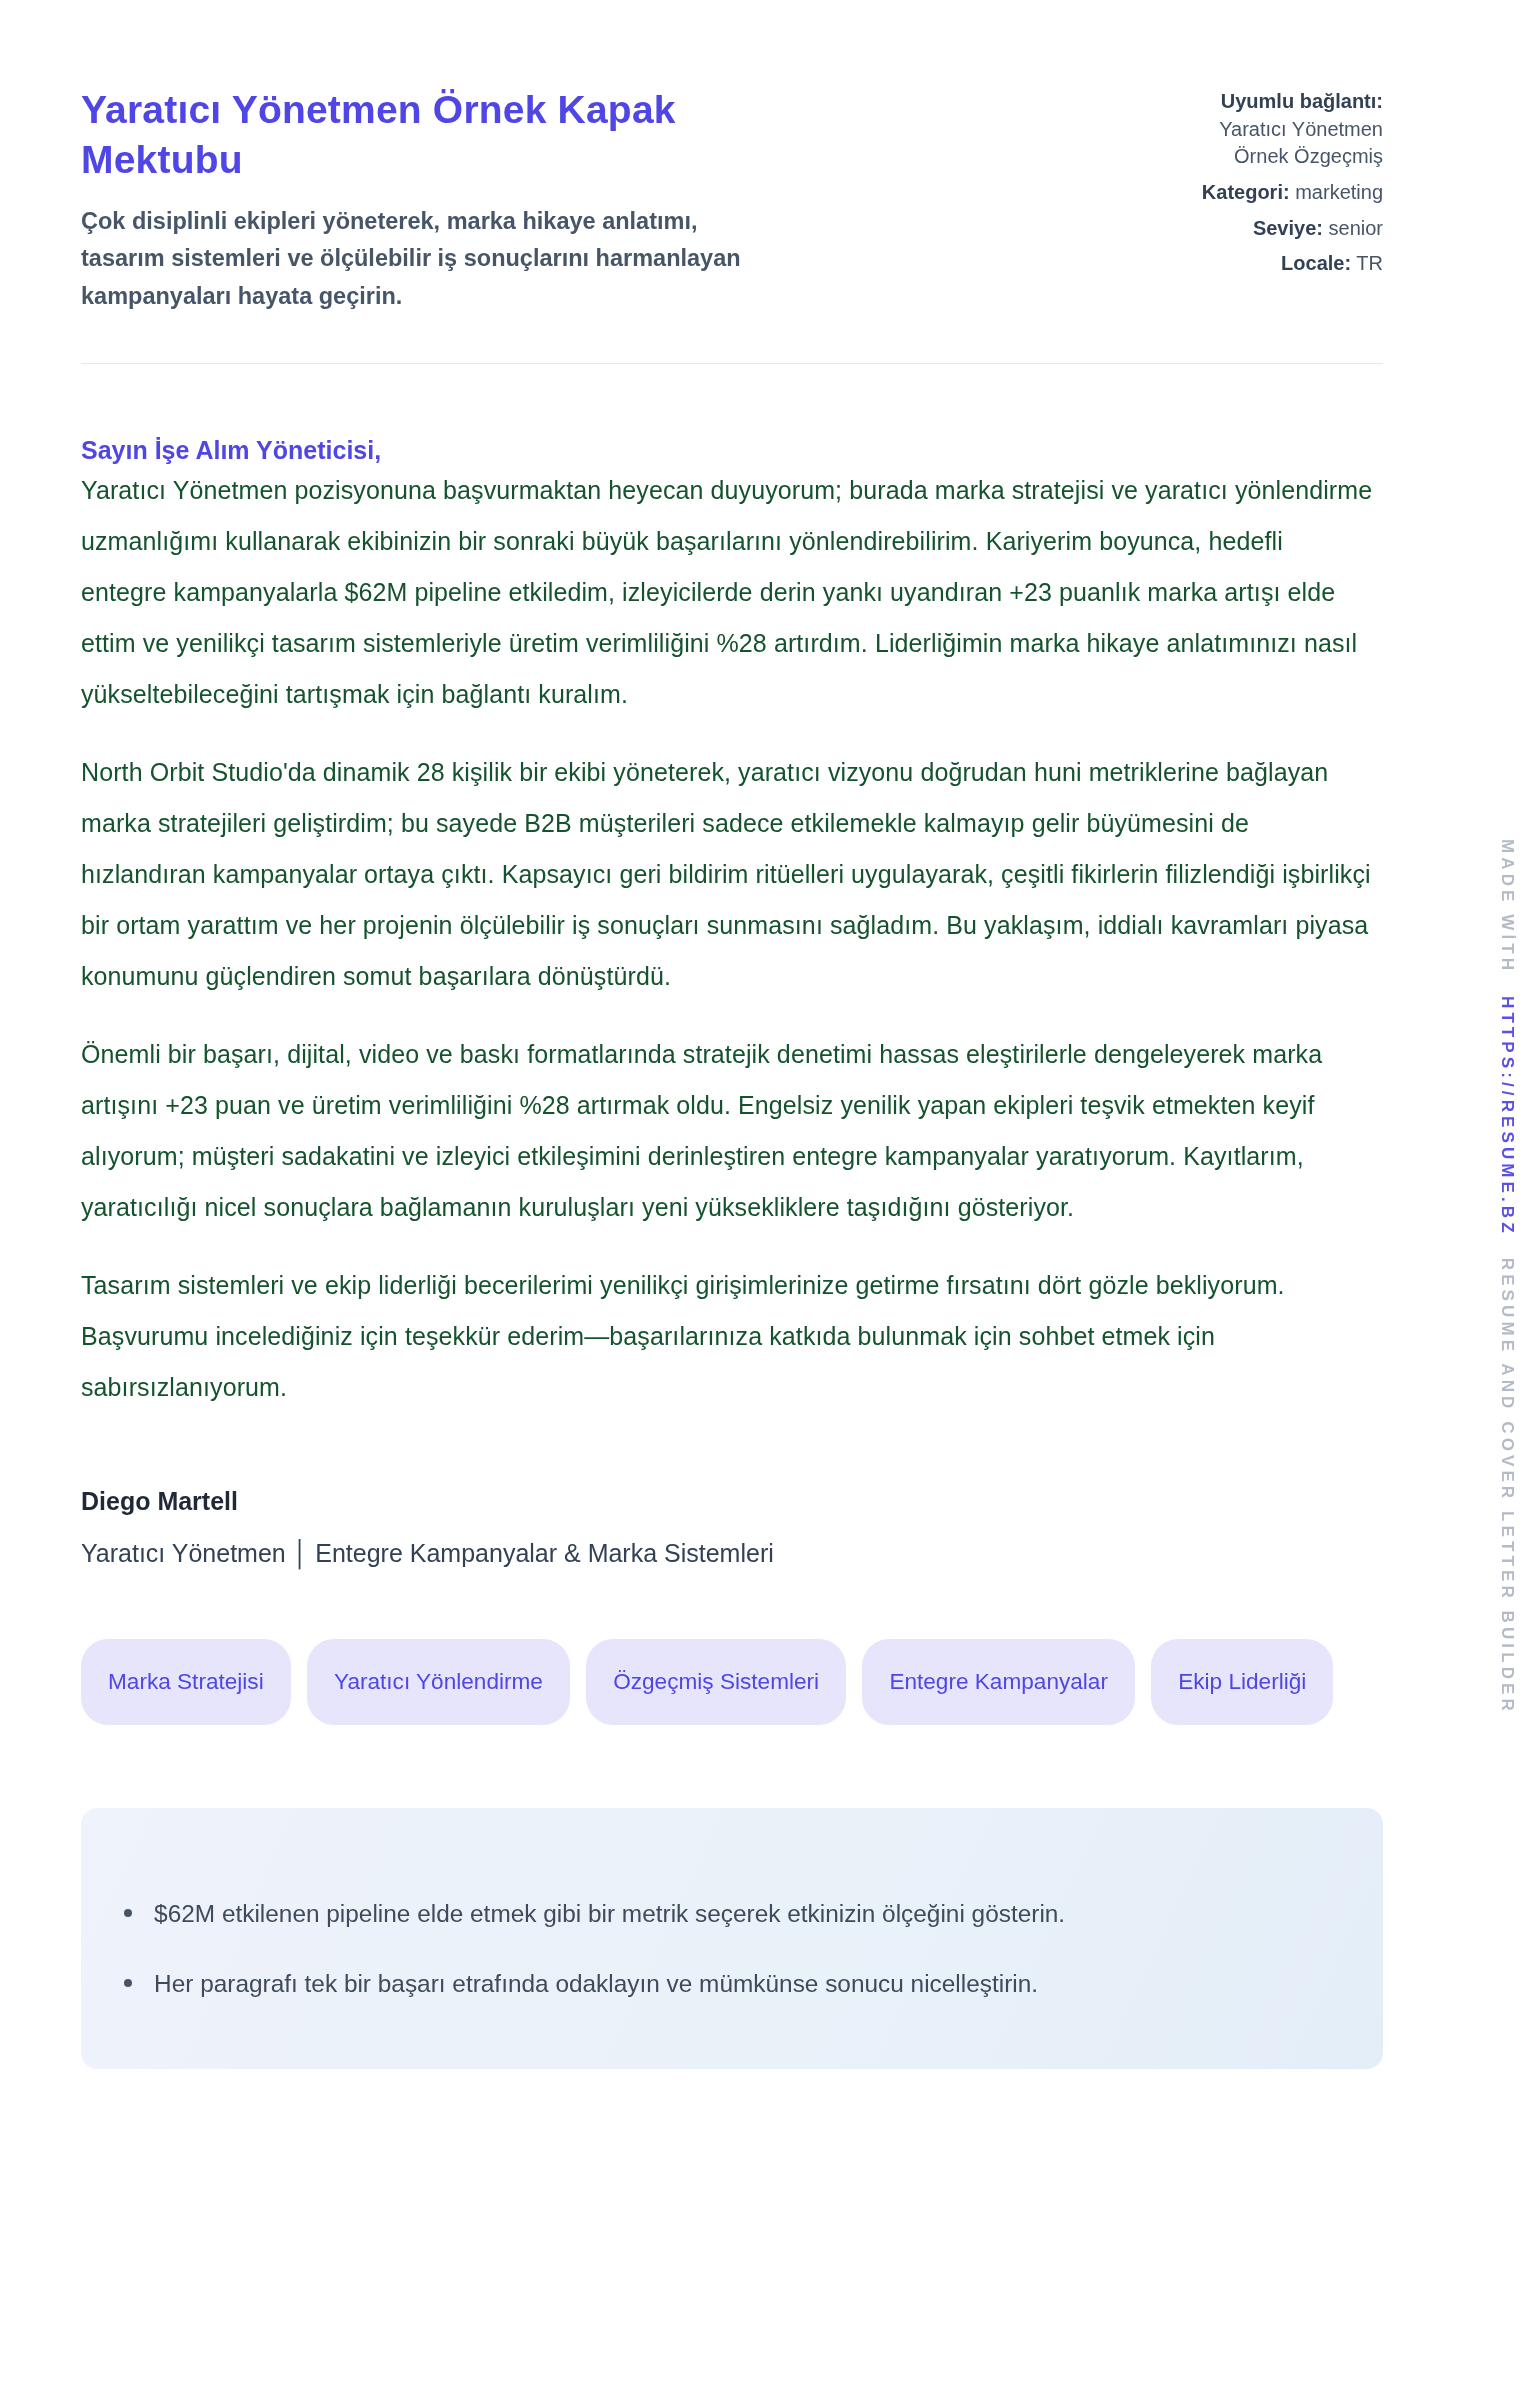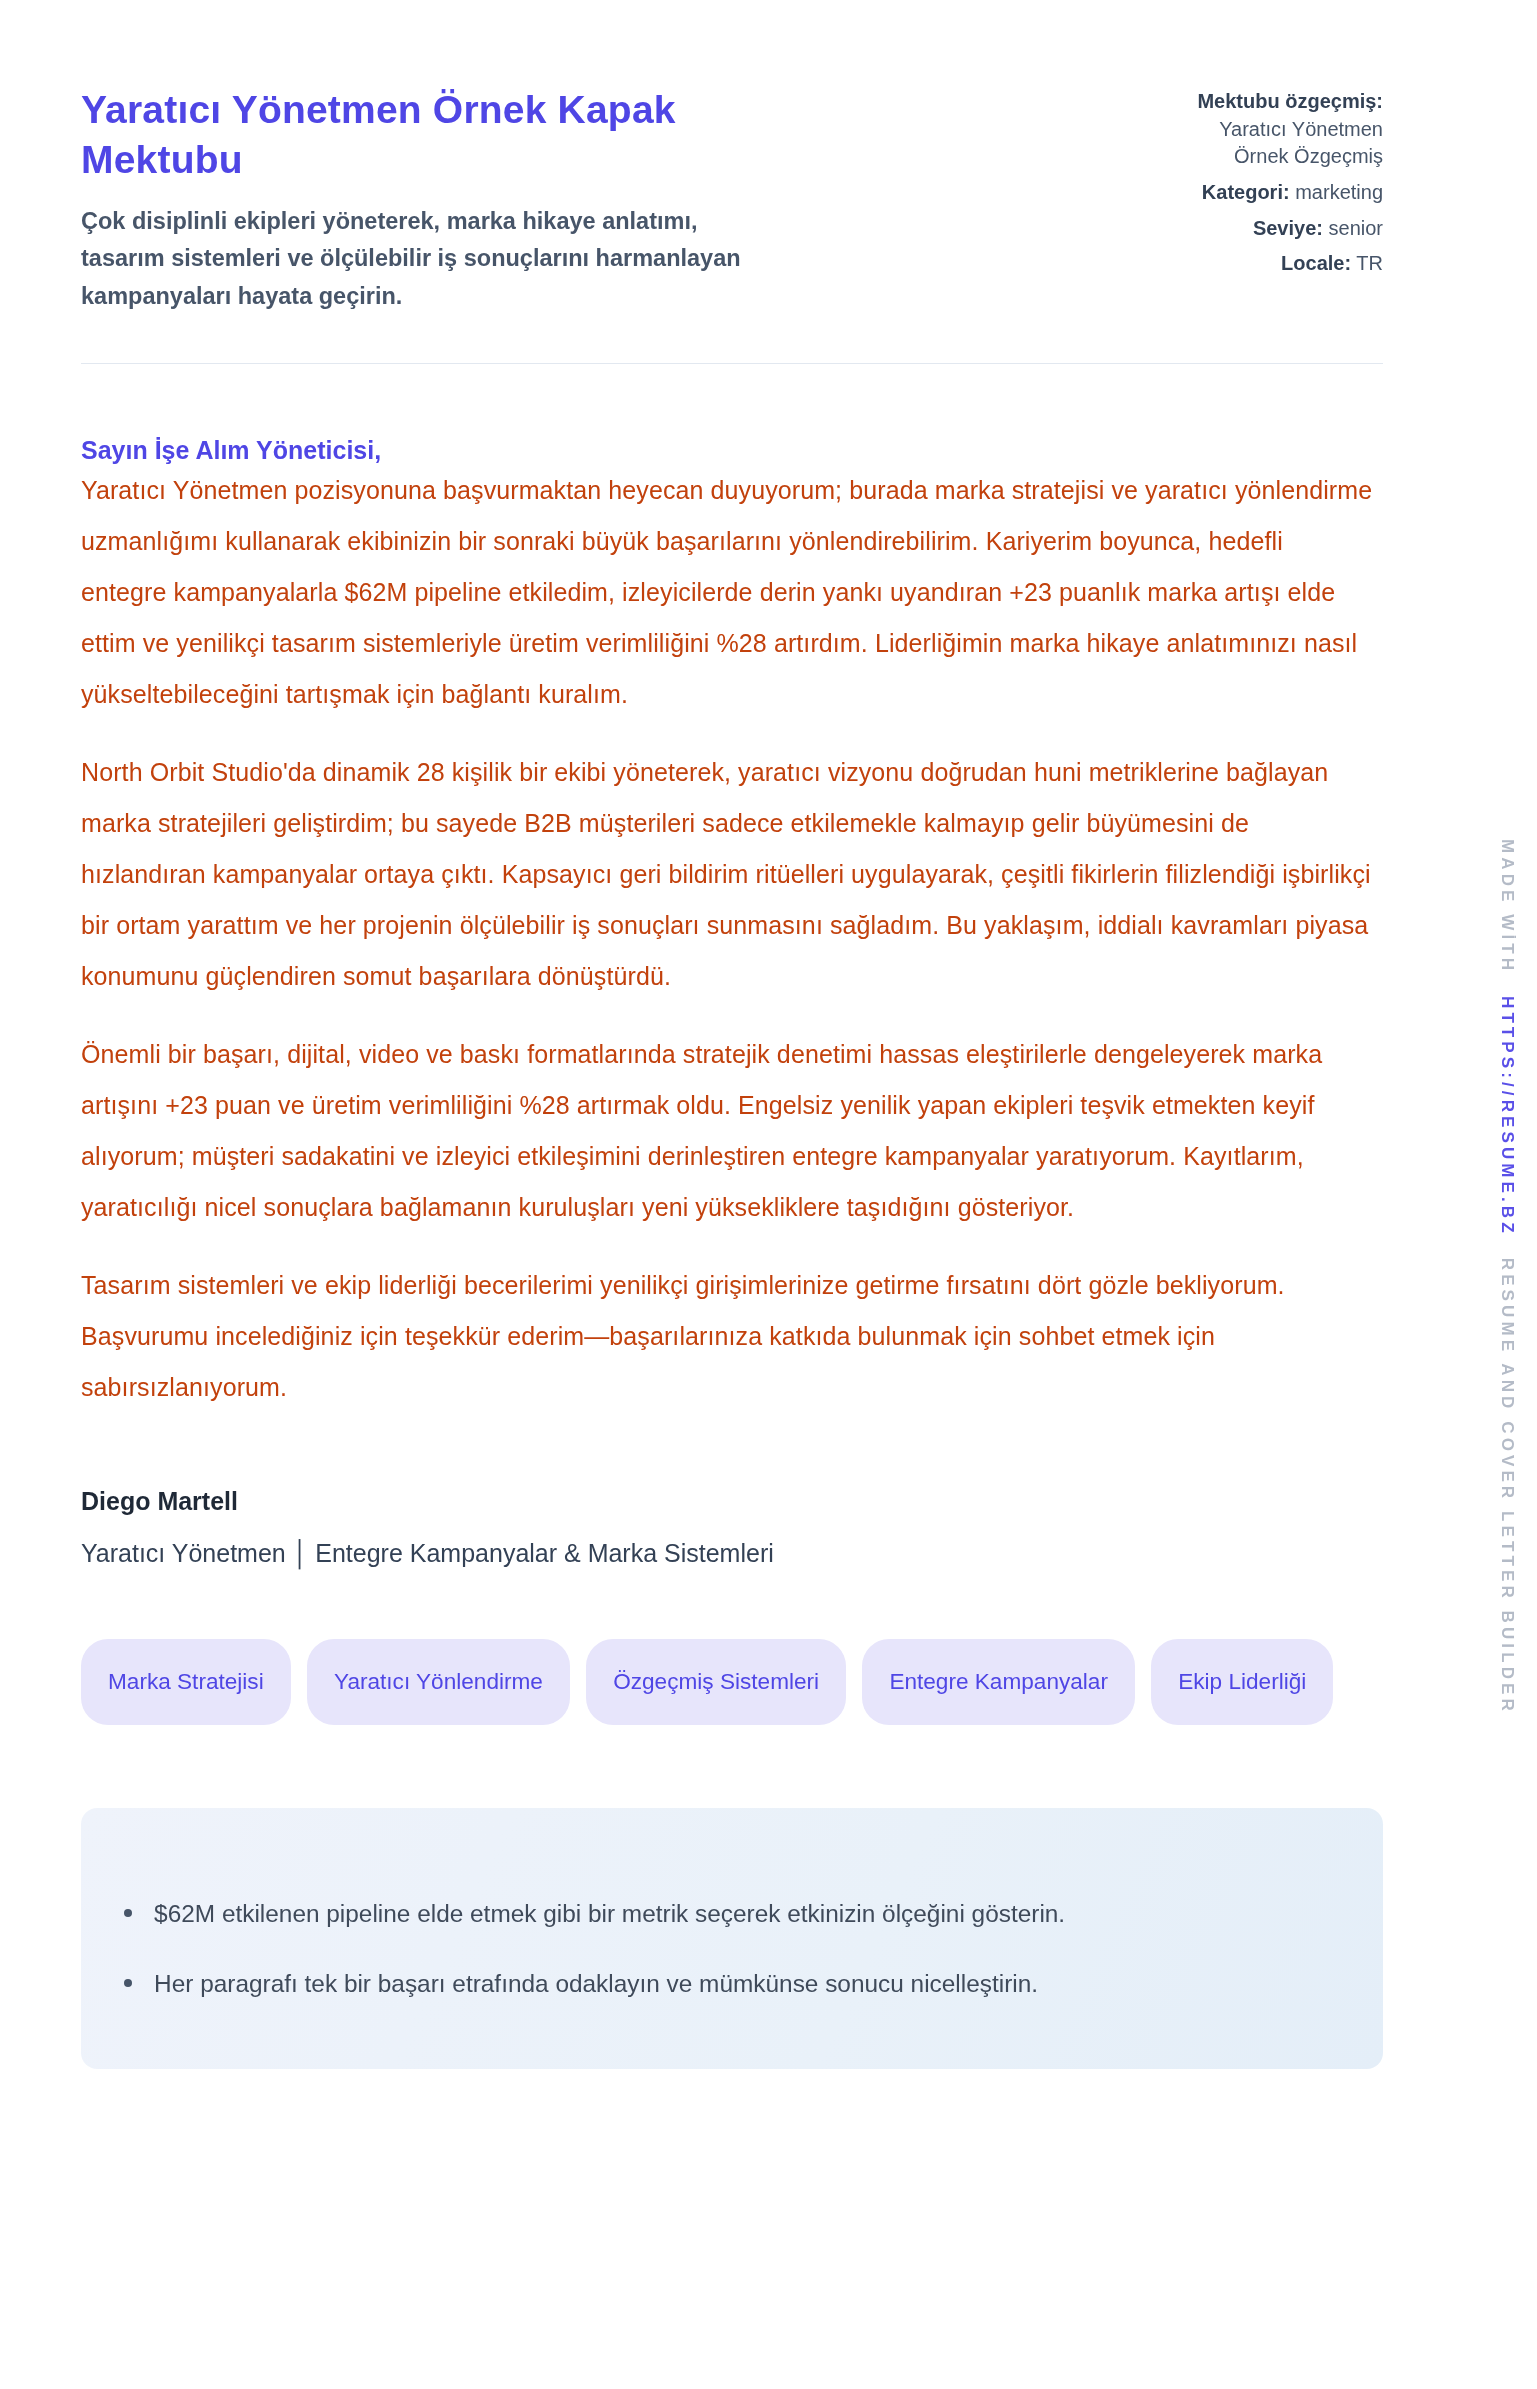--- a/index.html
+++ b/index.html
@@ -62,21 +62,21 @@
     margin: 72px 0 0 0;
     font-size: 25px;
     font-weight: bold;
     color: #4f46e5;
   }
   .letter p.body-paragraph {
     margin: 0 8px 27px 0;
     max-width: 1307px;
     font-size: 25px;
     line-height: 51px;
-    color: #c2410c;
+    color: #14532d;
     letter-spacing: 0.1px;
   }
   .letter p.body-paragraph:first-of-type { margin-top: 47px; }
 
   .signature-name {
     margin: 74px 0 0 0;
     font-size: 25px;
     font-weight: bold;
     color: #1f2937;
   }
@@ -171,21 +171,21 @@
   <div class="content">
 
     <header class="header">
       <div class="header-left">
         <h1 class="page-title">Yaratıcı Yönetmen Örnek Kapak Mektubu</h1>
         <p class="page-subtitle">Çok disiplinli ekipleri yöneterek, marka hikaye anlatımı, tasarım sistemleri ve ölçülebilir iş sonuçlarını harmanlayan kampanyaları hayata geçirin.</p>
       </div>
 
       <aside class="header-meta">
         <div class="meta-row">
-          <span class="meta-label">Mektubu özgeçmiş:</span>
+          <span class="meta-label">Uyumlu bağlantı:</span>
           <span class="meta-value">Yaratıcı Yönetmen Örnek Özgeçmiş</span>
         </div>
         <div class="meta-row">
           <span class="meta-label">Kategori:</span>
           <span class="meta-value">marketing</span>
         </div>
         <div class="meta-row">
           <span class="meta-label">Seviye:</span>
           <span class="meta-value">senior</span>
         </div>

